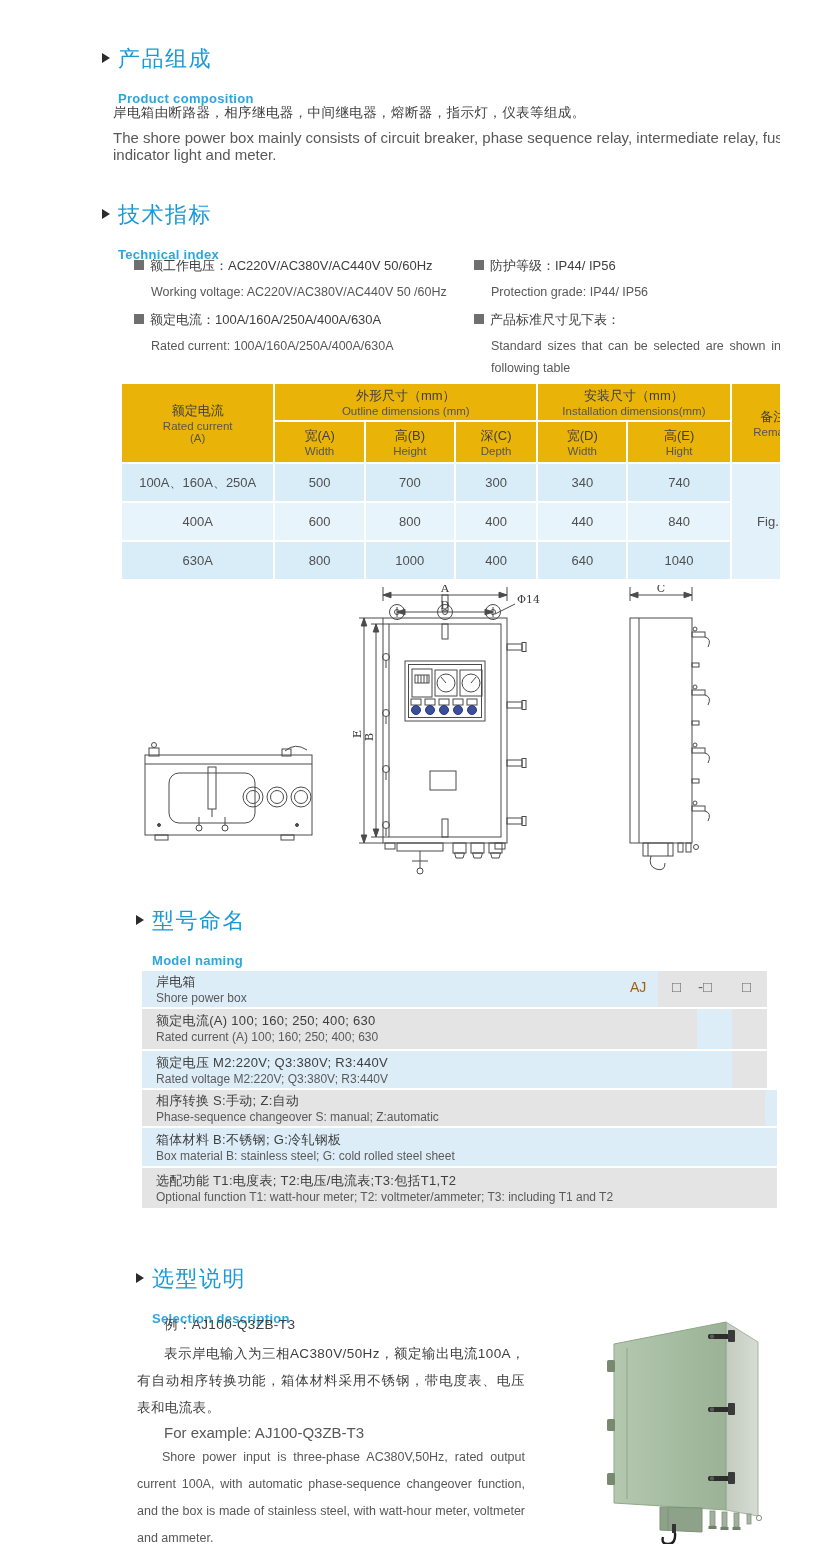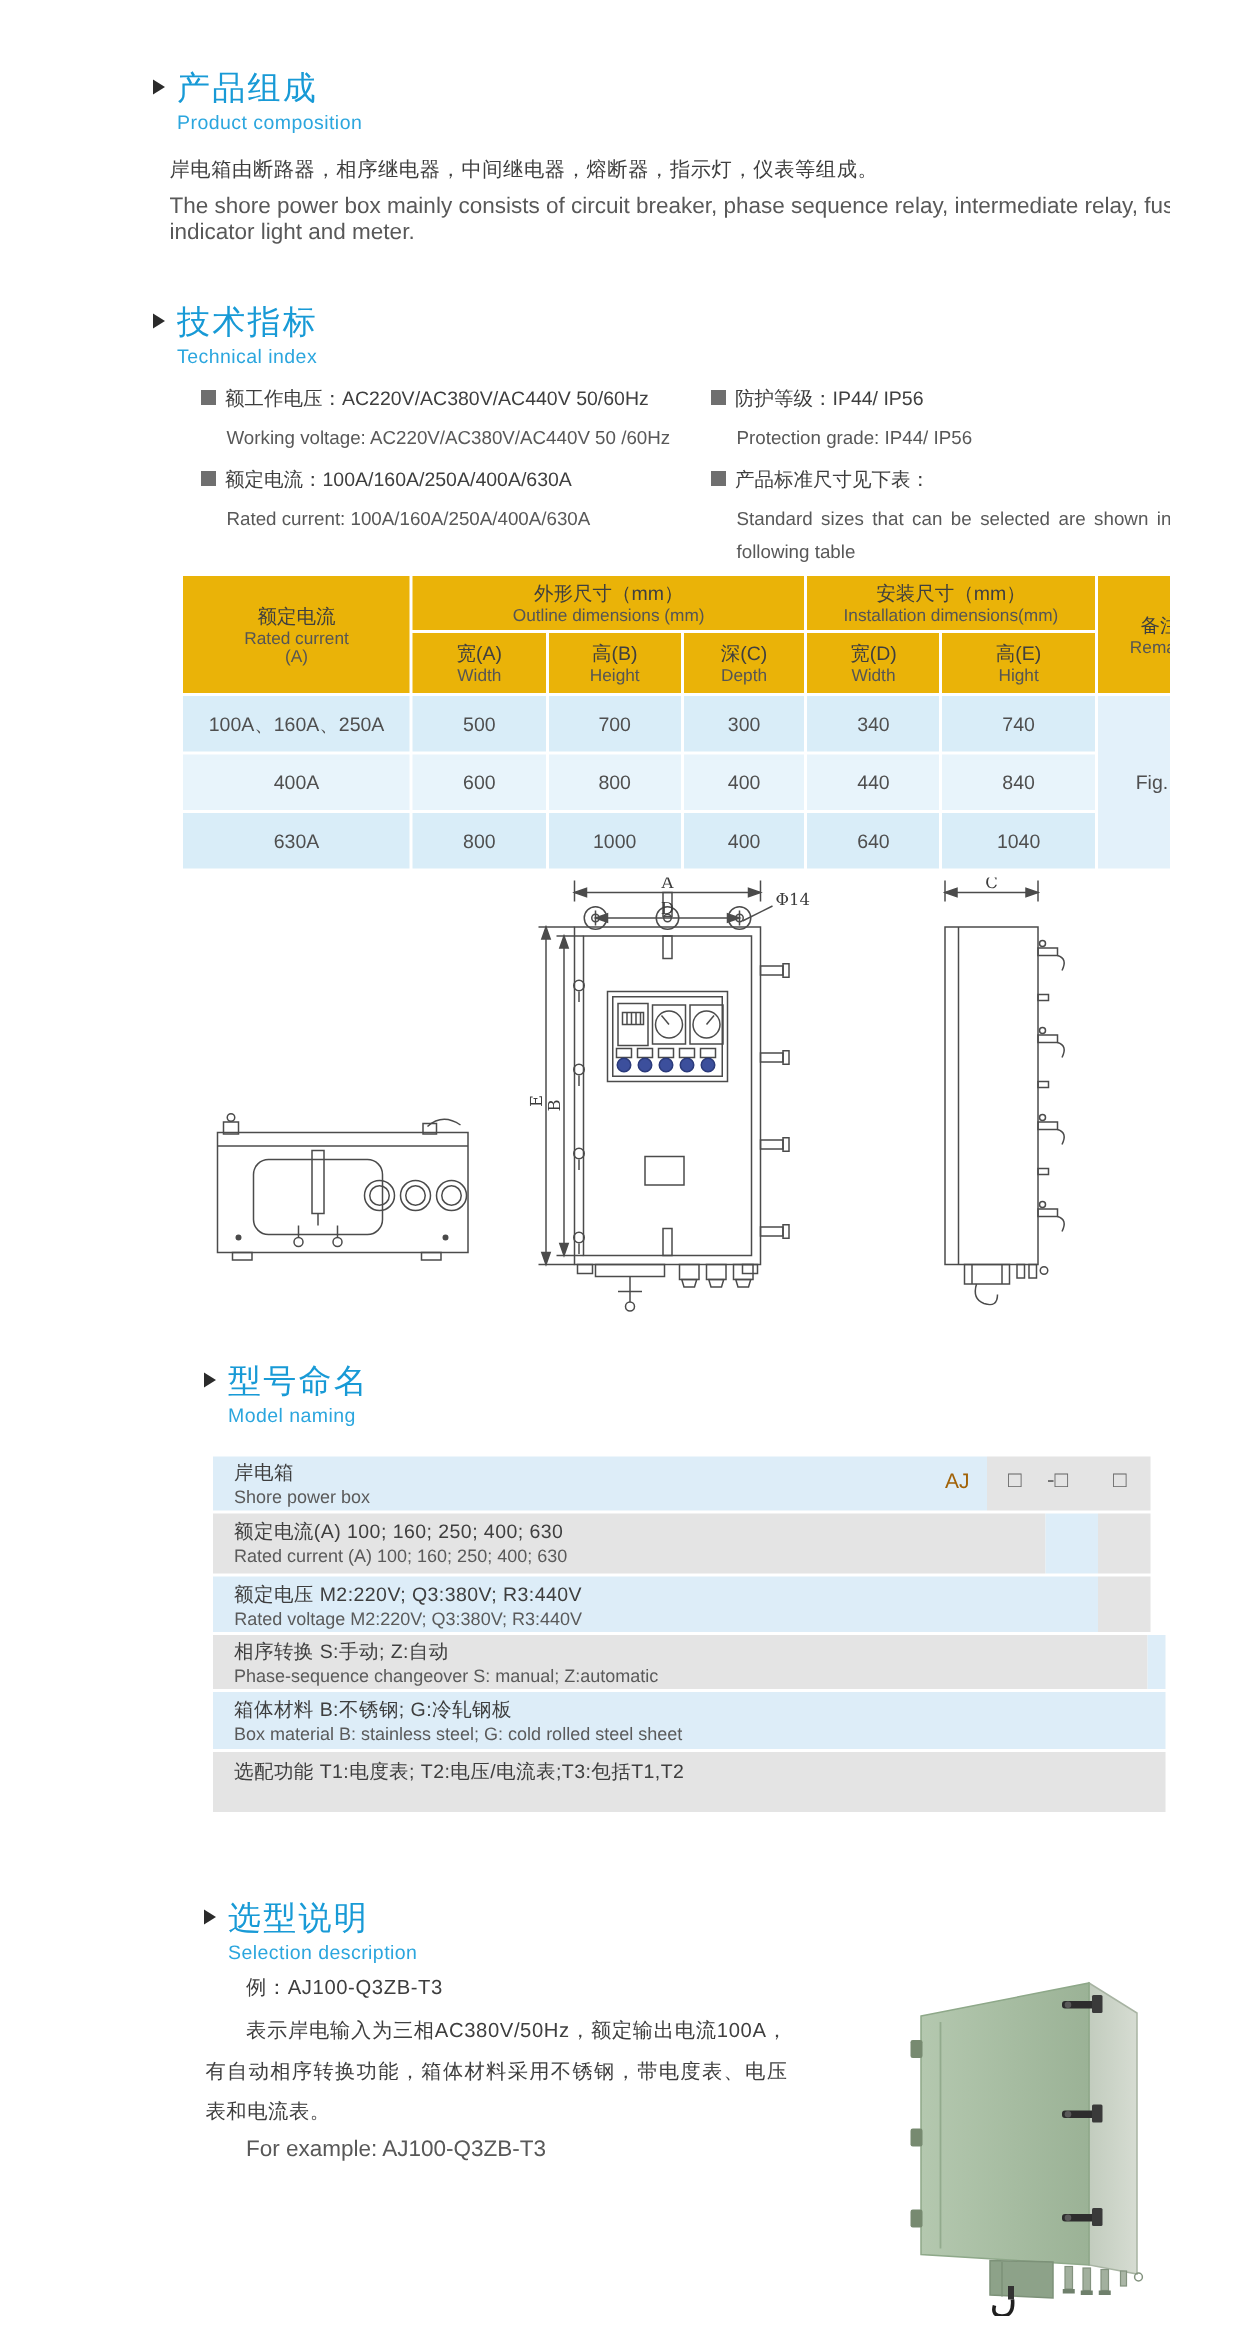--- a/index.html
+++ b/index.html
@@ -7,21 +7,21 @@
   body { font-family:"Liberation Sans","DejaVu Sans",sans-serif; color:#3f3f3f; }
   #page { position:relative; width:730px; height:1568px; background:#fff; overflow:hidden; margin:0 auto; }
 
   .abs { position:absolute; }
 
   
   .sec-head { position:absolute; display:flex; align-items:flex-start; }
   .tri { width:0; height:0; border-left:8px solid #2b2b2b; border-top:5.5px solid transparent;
          border-bottom:5.5px solid transparent; margin:7px 8px 0 0; }
   .sec-cn { font-size:22px; color:#189ad6; letter-spacing:1.5px; line-height:1.15; }
-  .sec-en { font-size:13px; color:#2ba6de; margin-top:3px; letter-spacing:.3px; }
+  .sec-en { font-size:13px; color:#2ba6de; margin-top:20px; letter-spacing:.3px;font-weight:bold; }
 
   .body-cn { font-size:13.5px; color:#3e3e3e; letter-spacing:.4px; }
   .body-en { font-size:15px; color:#585858; }
 
   
   .spec-col { position:absolute; font-size:13px; }
   .spec-line-cn { color:#3e3e3e; line-height:27px; white-space:nowrap; }
   .spec-line-en { color:#585858; font-size:12.5px; line-height:27px; padding-left:17px; white-space:nowrap; }
   .sqr { display:inline-block; width:10px; height:10px; background:#6f6f6f; margin-right:6px; }
   .just { white-space:normal; width:330px; text-align:justify; line-height:21.5px; padding-top:3px; }
@@ -398,34 +398,36 @@
     <div class="nm-text" style="top:121px;">
       <div class="nm-cn">相序转换  S:手动; Z:自动</div>
       <div class="nm-en">Phase-sequence changeover  S: manual;  Z:automatic</div>
     </div>
     <div class="nm-text" style="top:160px;">
       <div class="nm-cn">箱体材料    B:不锈钢;  G:冷轧钢板</div>
       <div class="nm-en">Box material    B: stainless steel; G: cold rolled steel sheet</div>
     </div>
     <div class="nm-text" style="top:201px;">
       <div class="nm-cn">选配功能      T1:电度表;  T2:电压/电流表;T3:包括T1,T2</div>
+      <div class="nm-en">Optional function   T1: watt-hour meter; T2: voltmeter/ammeter; T3: including T1 and T2</div>
     </div>
   </div>
 
   <div class="sec-head" style="left:86px; top:1266px;">
     <span class="tri"></span>
     <div>
       <div class="sec-cn">选型说明</div>
       <div class="sec-en">Selection description</div>
     </div>
   </div>
 
   <div class="abs sel-example" style="left:114px; top:1316px;">例：AJ100-Q3ZB-T3</div>
   <div class="abs sel-para-cn" style="left:87px; top:1340px;">表示岸电输入为三相AC380V/50Hz，额定输出电流100A，有自动相序转换功能，箱体材料采用不锈钢，带电度表、电压表和电流表。</div>
   <div class="abs body-en" style="left:114px; top:1424px;">For example: AJ100-Q3ZB-T3</div>
+  <div class="abs sel-para-en" style="left:87px; top:1444px;">Shore power input is three-phase AC380V,50Hz, rated output current 100A, with automatic phase-sequence changeover function, and the box is made of stainless steel, with watt-hour meter, voltmeter and ammeter.</div>
 
   <svg class="abs" style="left:552px; top:1284px;" width="245" height="260" viewBox="0 0 245 260">
     <defs>
       <linearGradient id="doorGrad" x1="0" y1="0" x2="1" y2="0">
         <stop offset="0" stop-color="#b4c8af"></stop>
           <stop offset="0.55" stop-color="#a6bca1"></stop>
           <stop offset="1" stop-color="#9bb296"></stop>
       </linearGradient>
       <linearGradient id="sideGrad" x1="0" y1="0" x2="1" y2="0">
         <stop offset="0" stop-color="#c2ccbe"></stop>

